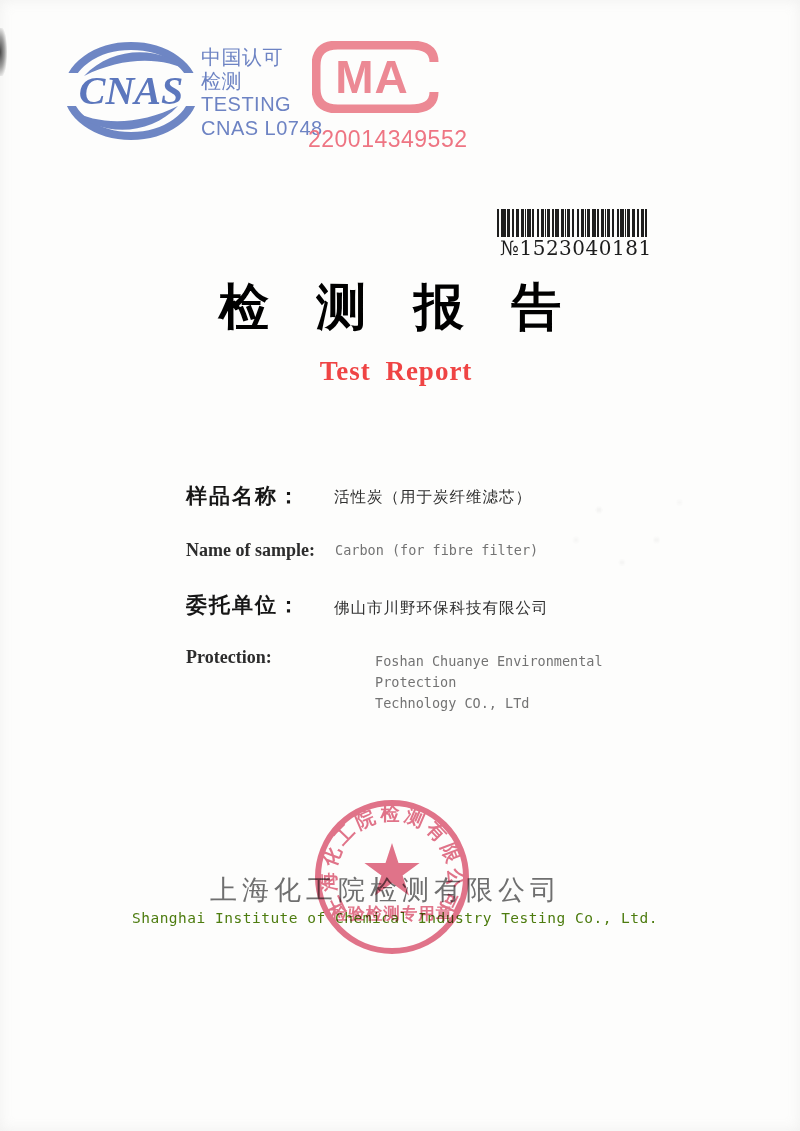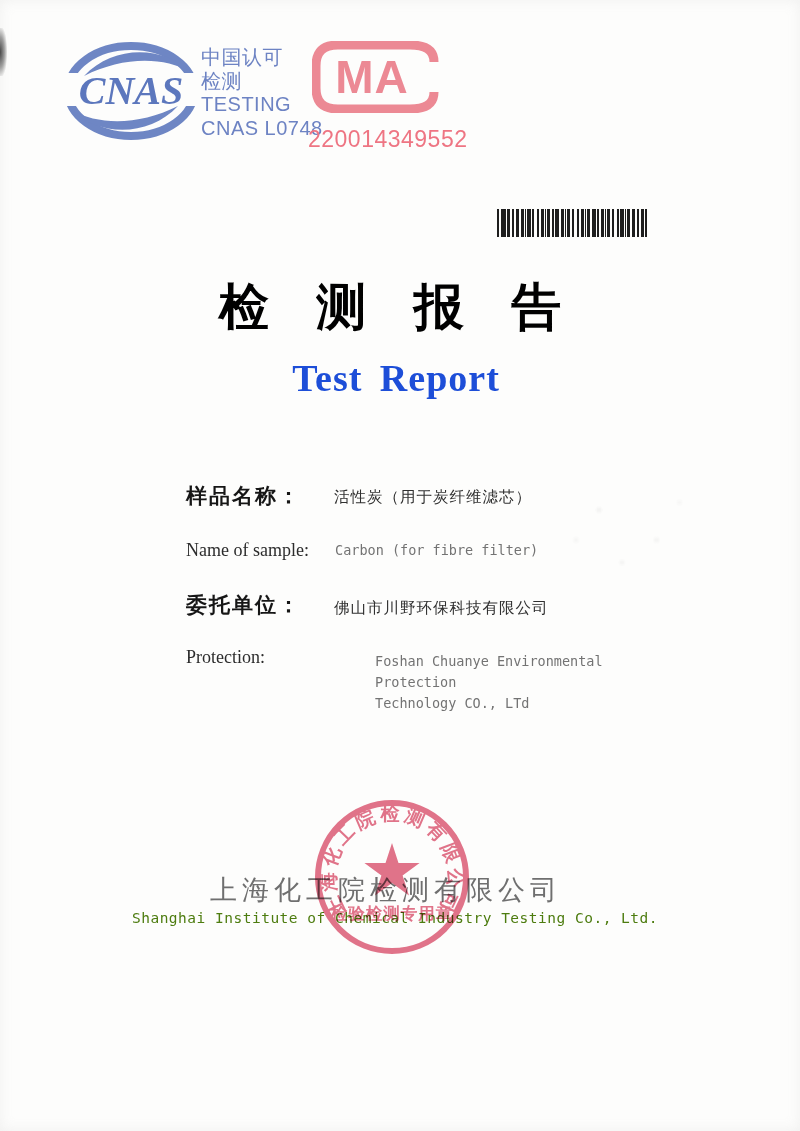--- a/index.html
+++ b/index.html
@@ -63,33 +63,33 @@
     position:absolute;left:0;top:274px;width:780px;
     text-align:center;
     font-size:50px;font-weight:700;color:#000000;
     letter-spacing:.95em;margin-right:-.95em;text-indent:.95em;
     font-family:"Liberation Sans","DejaVu Sans",sans-serif;
   }
   .title-en{
     position:absolute;left:0;top:356px;width:792px;
     text-align:center;
     font-family:"Liberation Serif","DejaVu Serif",serif;
-    font-size:38px;font-weight:700;color:#1d4ed8;
+    font-size:27px;font-weight:700;color:#ef4444;
     word-spacing:7px;letter-spacing:1px;
   }
   
   .lbl-zh{
     position:absolute;left:186px;
     font-size:21px;font-weight:700;color:#161616;
     letter-spacing:2px;
   }
   .lbl-en{
     position:absolute;left:186px;
     font-family:"Liberation Serif","DejaVu Serif",serif;
-    font-size:18px;color:#2c2c2c;
+    font-size:18px;color:#2c2c2c;font-weight:bold;
   }
   .val-zh{
     position:absolute;left:334px;
     font-size:15.5px;color:#303030;letter-spacing:1px;
   }
   .val-mono{
     position:absolute;left:335px;
     font-family:"DejaVu Sans Mono","Liberation Mono",monospace;
     font-size:13.5px;color:#737373;
   }
@@ -135,20 +135,21 @@
     <div>CNAS L0748</div>
   </div>
 
   <svg class="cma-logo" width="132" height="72" viewBox="0 0 132 72">
     <path d="M 122,21 C 122,8 112,4 98,4 L 26,4 C 11,4 4,11 4,25 L 4,47 C 4,61 11,68 26,68 L 98,68 C 112,68 122,64 122,51" fill="none" stroke="#ec8994" stroke-width="9" stroke-linecap="butt"></path>
     <text x="60" y="52" text-anchor="middle" fill="#ec8994" font-family="Liberation Sans, DejaVu Sans, sans-serif" font-size="46" font-weight="bold" letter-spacing="1">MA</text>
   </svg>
   <div class="cma-number">220014349552</div>
 
   <div class="barcode"></div>
+  <div class="report-no">№1523040181</div>
 
   <div class="title-zh">检测报告</div>
   <div class="title-en">Test Report</div>
 
   <div class="lbl-zh" style="top:482px;">样品名称：</div>
   <div class="val-zh" style="top:487px;">活性炭（用于炭纤维滤芯）</div>
   <div class="lbl-en" style="top:540px;">Name of sample:</div>
   <div class="val-mono" style="top:542px;">Carbon (for fibre filter)</div>
 
   <div class="lbl-zh" style="top:591px;">委托单位：</div>

